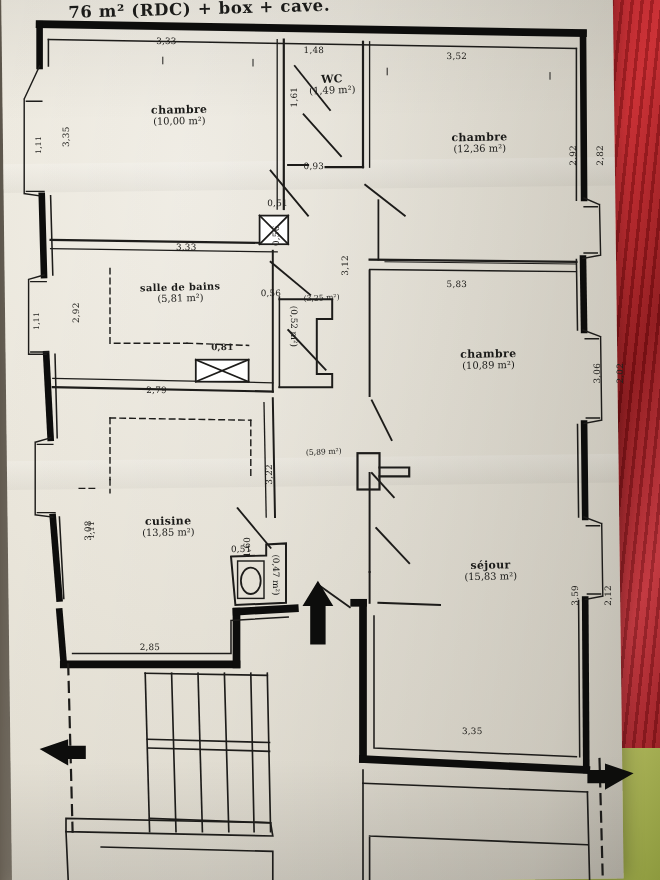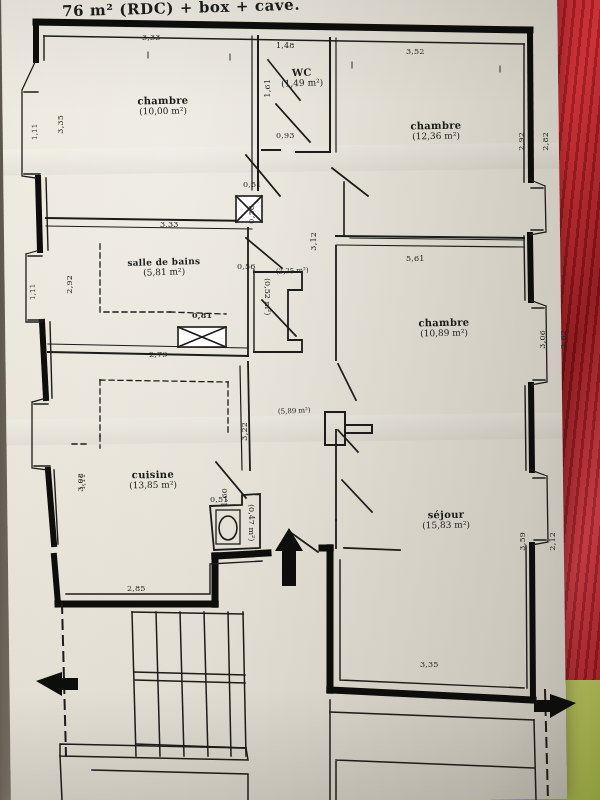--- a/index.html
+++ b/index.html
@@ -294,27 +294,27 @@
 
   <div class="hand tiny vtxt" style="left:262px;top:278px;">(0,52 m²)</div>
 
   <div class="hand tiny" style="left:278px;top:408px;transform:rotate(-3deg);">(5,89 m²)</div>
 
   <div class="hand tiny vtxt" style="left:246px;top:504px;">(0,47 m²)</div>
 
   <div class="hand dim" style="left:142px;top:34px;">3,33</div>
   <div class="hand dim" style="left:276px;top:42px;">1,48</div>
   <div class="hand dim" style="left:406px;top:48px;text-align:right;">3,52</div>
-  <div class="hand dim" style="left:276px;top:132px;">0,93</div>
+  <div class="hand dim" style="left:276px;top:148px;">0,93</div>
   <div class="hand dim" style="left:160px;top:221px;">3,33</div>
   <div class="hand dim" style="left:243px;top:181px;">0,51</div>
   <div class="hand dim" style="left:237px;top:263px;">0,56</div>
-  <div class="hand dim" style="left:406px;top:255px;">5,61</div>
+  <div class="hand dim" style="left:406px;top:255px;">5,83</div>
   <div class="hand dim" style="left:192px;top:311px;font-weight:bold;">0,81</div>
-  <div class="hand dim" style="left:133px;top:351px;margin-left:16px;">2,79</div>
+  <div class="hand dim" style="left:133px;top:351px;">2,79</div>
   <div class="hand dim" style="left:210px;top:496px;">0,51</div>
   <div class="hand dim" style="left:127px;top:585px;">2,85</div>
   <div class="hand dim" style="left:420px;top:661px;">3,35</div>
 
   <div class="hand dim v" style="left:52px;top:120px;">3,35</div>
   <div class="hand dim v" style="left:259px;top:84px;">1,61</div>
   <div class="hand dim v" style="left:243px;top:210px;">0,56</div>
   <div class="hand dim v" style="left:61px;top:280px;">2,92</div>
   <div class="hand dim v" style="left:305px;top:237px;">3,12</div>
   <div class="hand dim v" style="left:534px;top:335px;">3,06</div>

